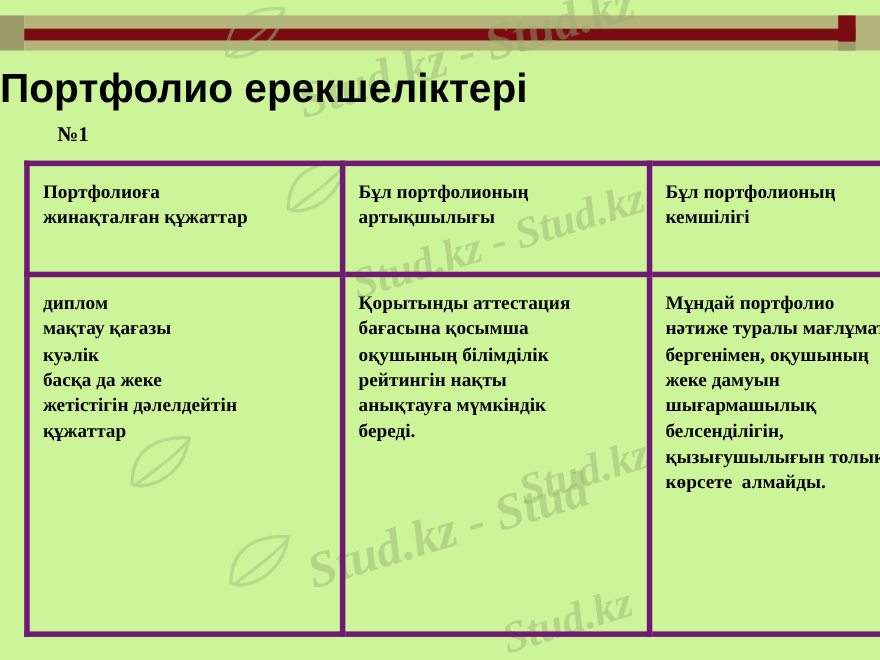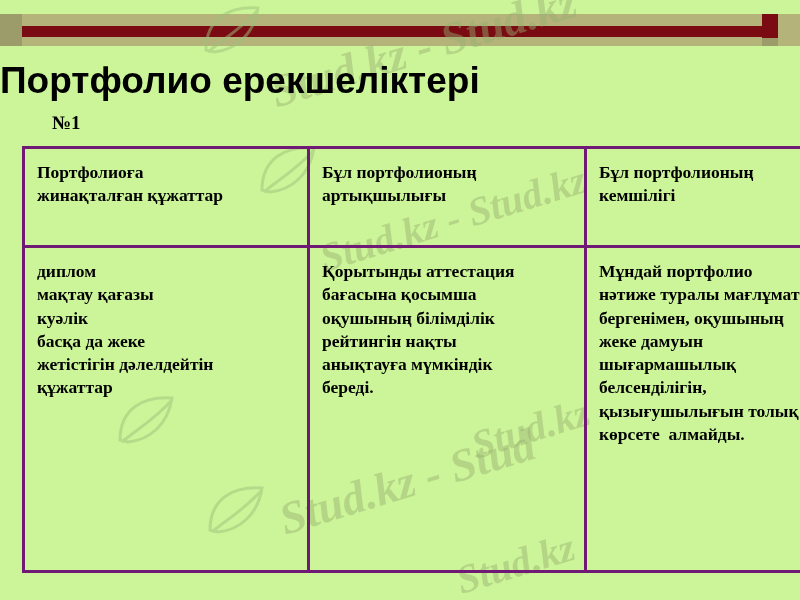--- a/index.html
+++ b/index.html
@@ -111,21 +111,21 @@
     left: 22px;
     top: 146px;
     width: 756px;
   }
   table.portfolio-table {
     border-collapse: collapse;
     width: 756px;
     table-layout: fixed;
   }
   table.portfolio-table td {
-    border: 3px solid #701a75;
+    border: 5px solid #701a75;
     vertical-align: top;
     padding: 12px 16px 10px 12px;
     font-family: "Liberation Serif", serif;
     font-weight: bold;
     font-size: 17.5px;
     line-height: 1.33;
     color: #000000;
   }
   table.portfolio-table tr.head td {
     height: 74px;

